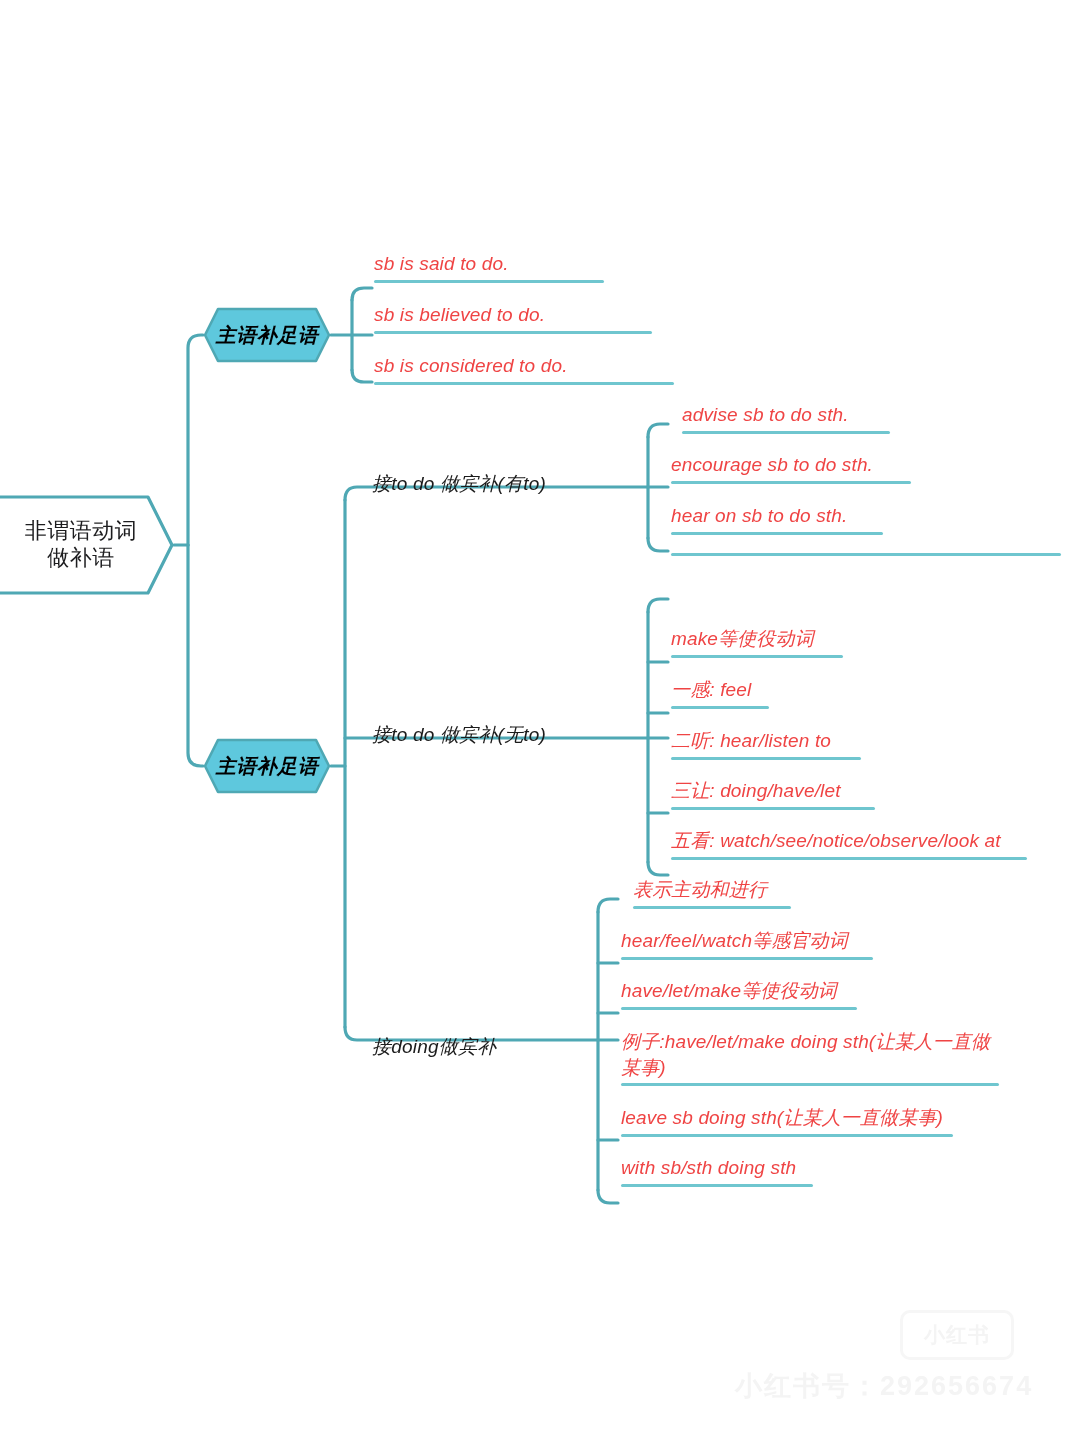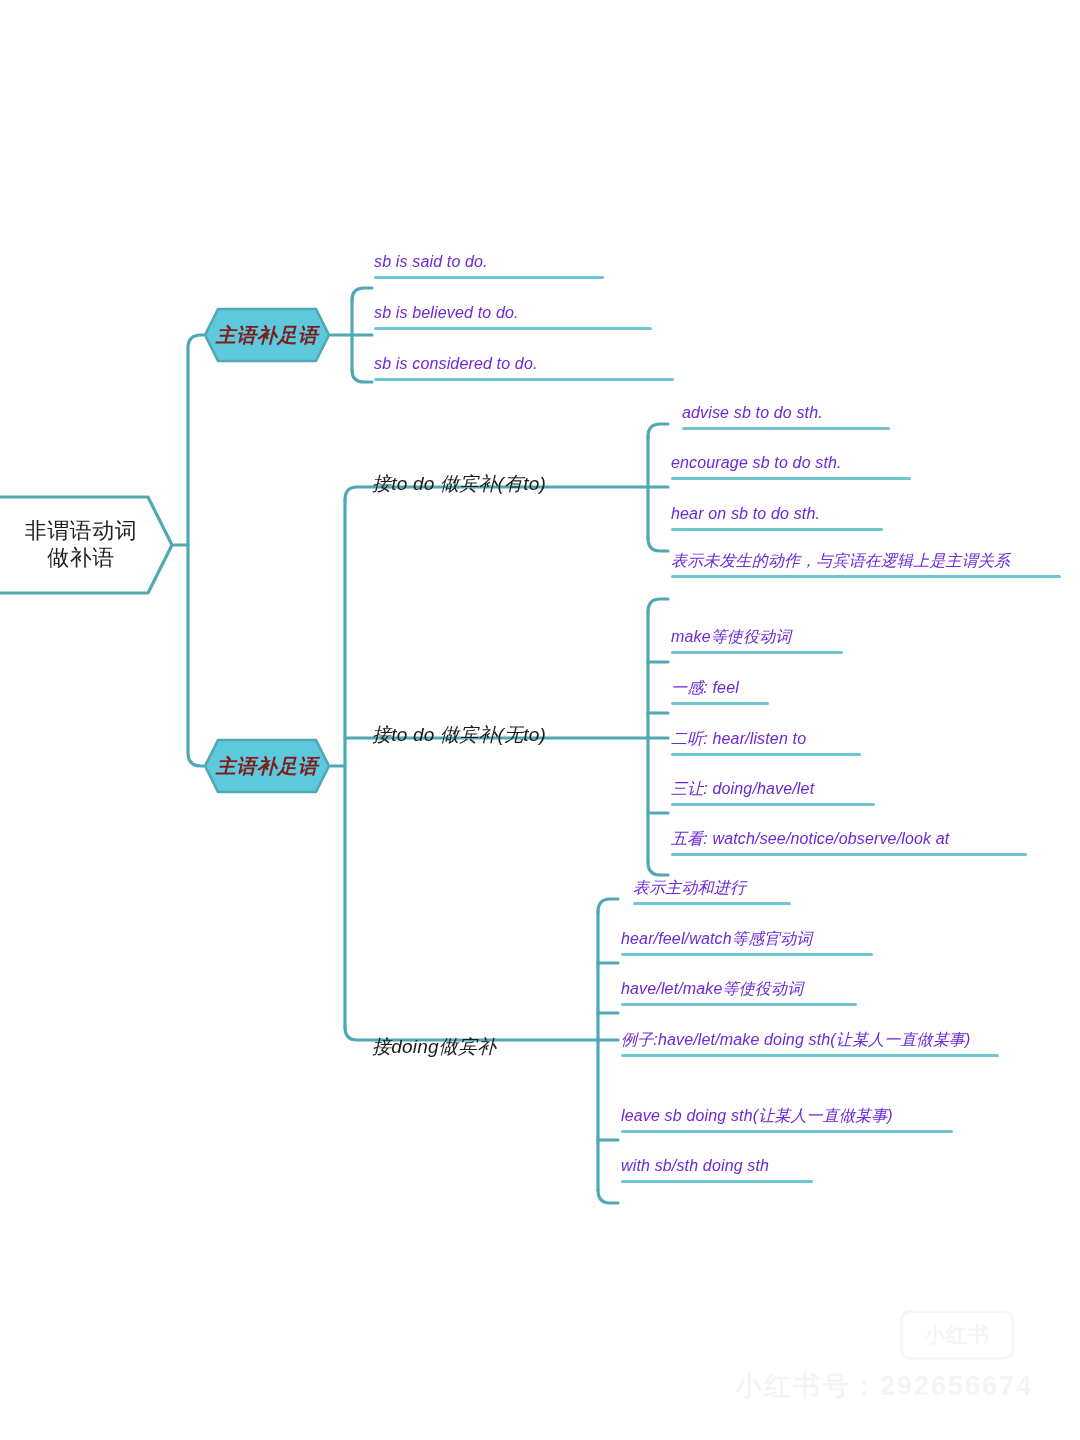--- a/index.html
+++ b/index.html
@@ -61,21 +61,21 @@
   }
   #root-node .hex-label {
     font-size: 22px;
     color: #1d1d1f;
     letter-spacing: 0.5px;
     padding-left: 34px;
   }
 
   .branch-hex .hex-label {
     font-size: 20px;
-    color: #7f1d1d;
+    color: #000000;
     font-style: italic;
     font-weight: 600;
     letter-spacing: 0.5px;
   }
   #branch-subject {
     left: 203px;
     top: 307px;
     width: 128px;
     height: 56px;
   }
@@ -94,22 +94,22 @@
     color: #1b1b1b;
     white-space: nowrap;
     letter-spacing: 0.2px;
     margin-top: 20px;
   }
 
   
   .leaf {
     position: absolute;
     font-style: italic;
-    font-size: 16px;
-    color: #6d28d9;
+    font-size: 19px;
+    color: #ef4444;
     line-height: 1.35;
     letter-spacing: 0.15px;
     padding-bottom: 4px;
   }
   .leaf .leaf-text {
     display: block;
   }
   .leaf .leaf-rule {
     display: block;
     height: 3px;
@@ -238,21 +238,20 @@
   <div class="leaf" style="left:671px; top:452px; width:240px;">
     <span class="leaf-text">encourage sb to do sth.</span>
     <span class="leaf-rule"></span>
   </div>
   <div class="leaf" style="left:671px; top:503px; width:212px;">
     <span class="leaf-text">hear on sb to do sth.</span>
     <span class="leaf-rule"></span>
   </div>
 
   <div class="leaf" style="left:671px; top:550px; width:390px;">
-    <span class="leaf-text">表示未发生的动作，与宾语在逻辑上是主谓关系</span>
     <span class="leaf-rule"></span>
   </div>
   <div class="leaf" style="left:671px; top:626px; width:172px;">
     <span class="leaf-text">make等使役动词</span>
     <span class="leaf-rule"></span>
   </div>
   <div class="leaf" style="left:671px; top:677px; width:98px;">
     <span class="leaf-text">一感: feel</span>
     <span class="leaf-rule"></span>
   </div>

